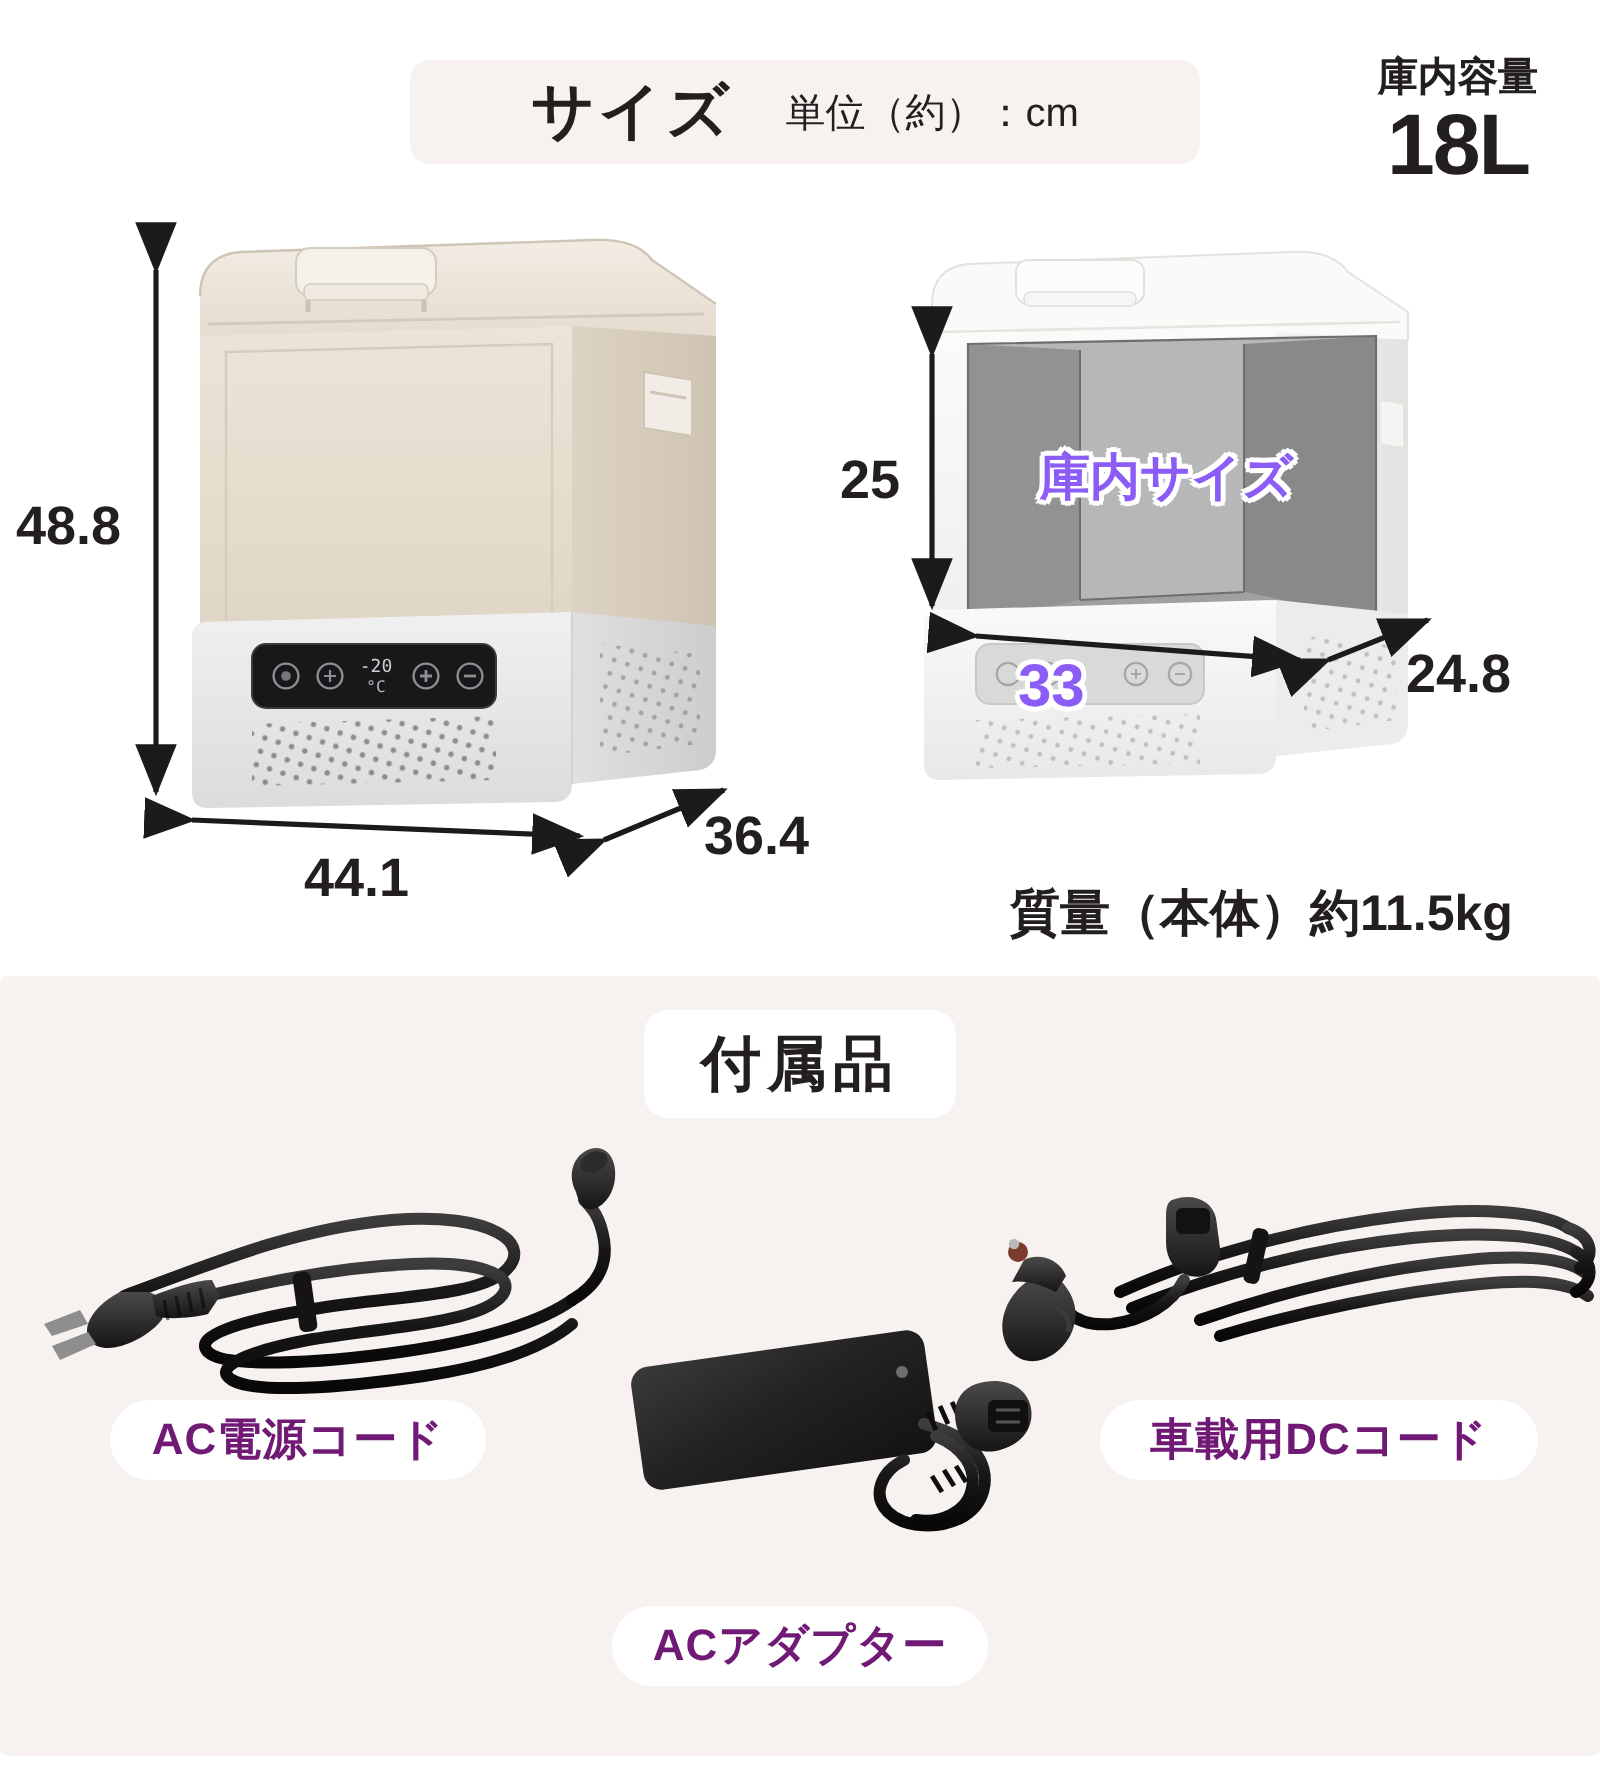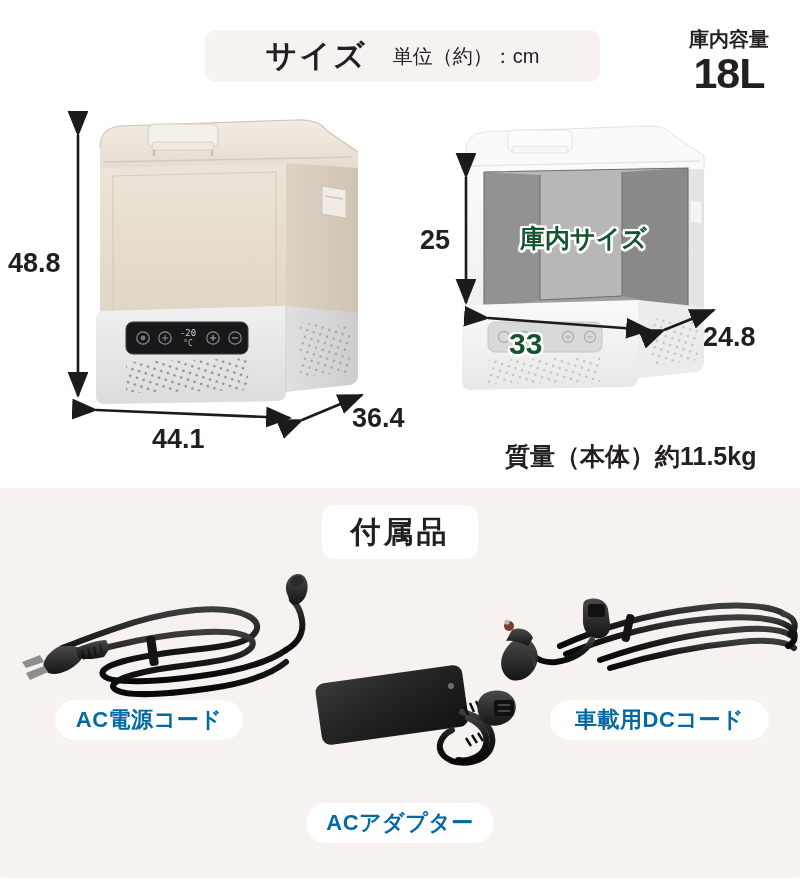--- a/index.html
+++ b/index.html
@@ -24,21 +24,21 @@
   #size-header-pill { left:205px; top:30px; width:395px; height:52px; gap:26px; }
   #size-header-title { font-size:31px; font-weight:bold; letter-spacing:2px; }
   #size-header-unit  { font-size:20px; font-weight:normal; letter-spacing:0px; }
 
   #capacity-block { position:absolute; left:663px; top:28px; width:132px; text-align:center; }
   #capacity-label { font-size:20px; font-weight:bold; letter-spacing:0px; line-height:1.15; }
   #capacity-value { font-size:43px; font-weight:bold; line-height:1.05; letter-spacing:-1px; margin-top:0; }
 
   .dimtext { position:absolute; font-size:27px; font-weight:bold; color:#231f1f; white-space:nowrap; }
   .dimtext.outlined {
-    color:#14532d;
+    color:#8b5cf6;
     text-shadow:
       -2.5px 0 #fff, 2.5px 0 #fff, 0 -2.5px #fff, 0 2.5px #fff,
       -2px -2px #fff, 2px -2px #fff, -2px 2px #fff, 2px 2px #fff;
   }
 
   svg.overlay { position:absolute; left:0; top:0; overflow:visible; pointer-events:none; }
 
   
   #acc-section {
     position:absolute; left:0; top:488px; width:800px; height:390px;
@@ -49,21 +49,21 @@
     background:#ffffff; border-radius:12px;
     display:flex; align-items:center; justify-content:center;
   }
   #acc-header-title { font-size:30px; font-weight:bold; letter-spacing:3px; }
 
   .acc-caption {
     position:absolute;
     background:#ffffff; border-radius:20px;
     display:flex; align-items:center; justify-content:center;
     font-size:22px; font-weight:bold; letter-spacing:0.5px;
-    white-space:nowrap; color:#0369a1;
+    white-space:nowrap; color:#701a75;
   }
   #cap-ac-cord   { left:55px;  top:700px; width:188px; height:40px; }
   #cap-adapter   { left:306px; top:803px; width:188px; height:40px; }
   #cap-dc-cord   { left:550px; top:700px; width:219px; height:40px; }
 </style>
 </head>
 <body>
 
 <div id="size-section">
 

